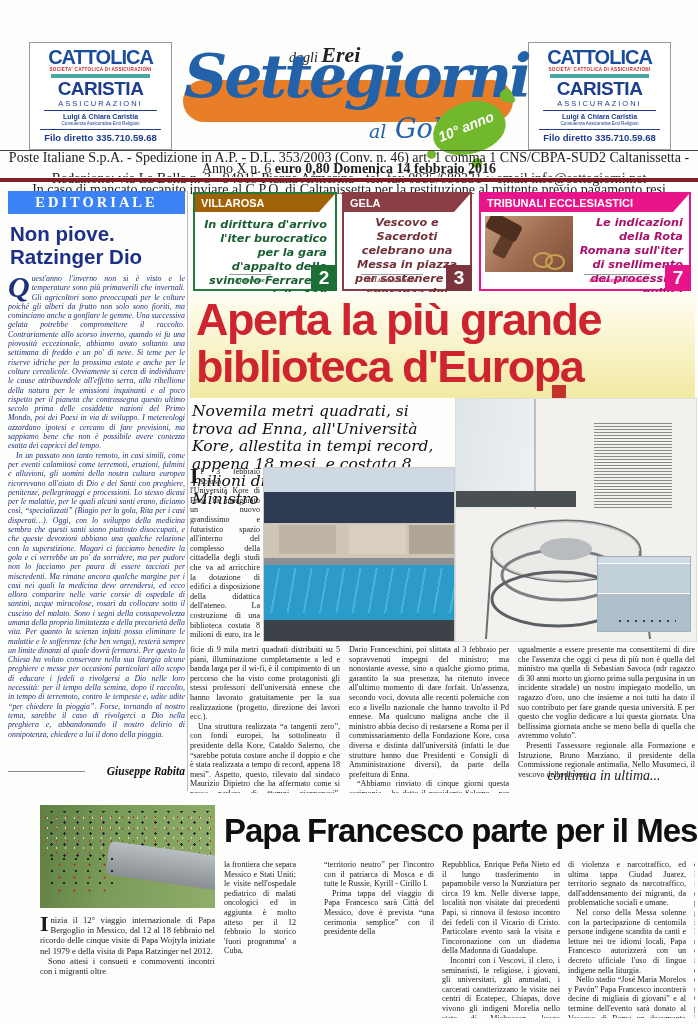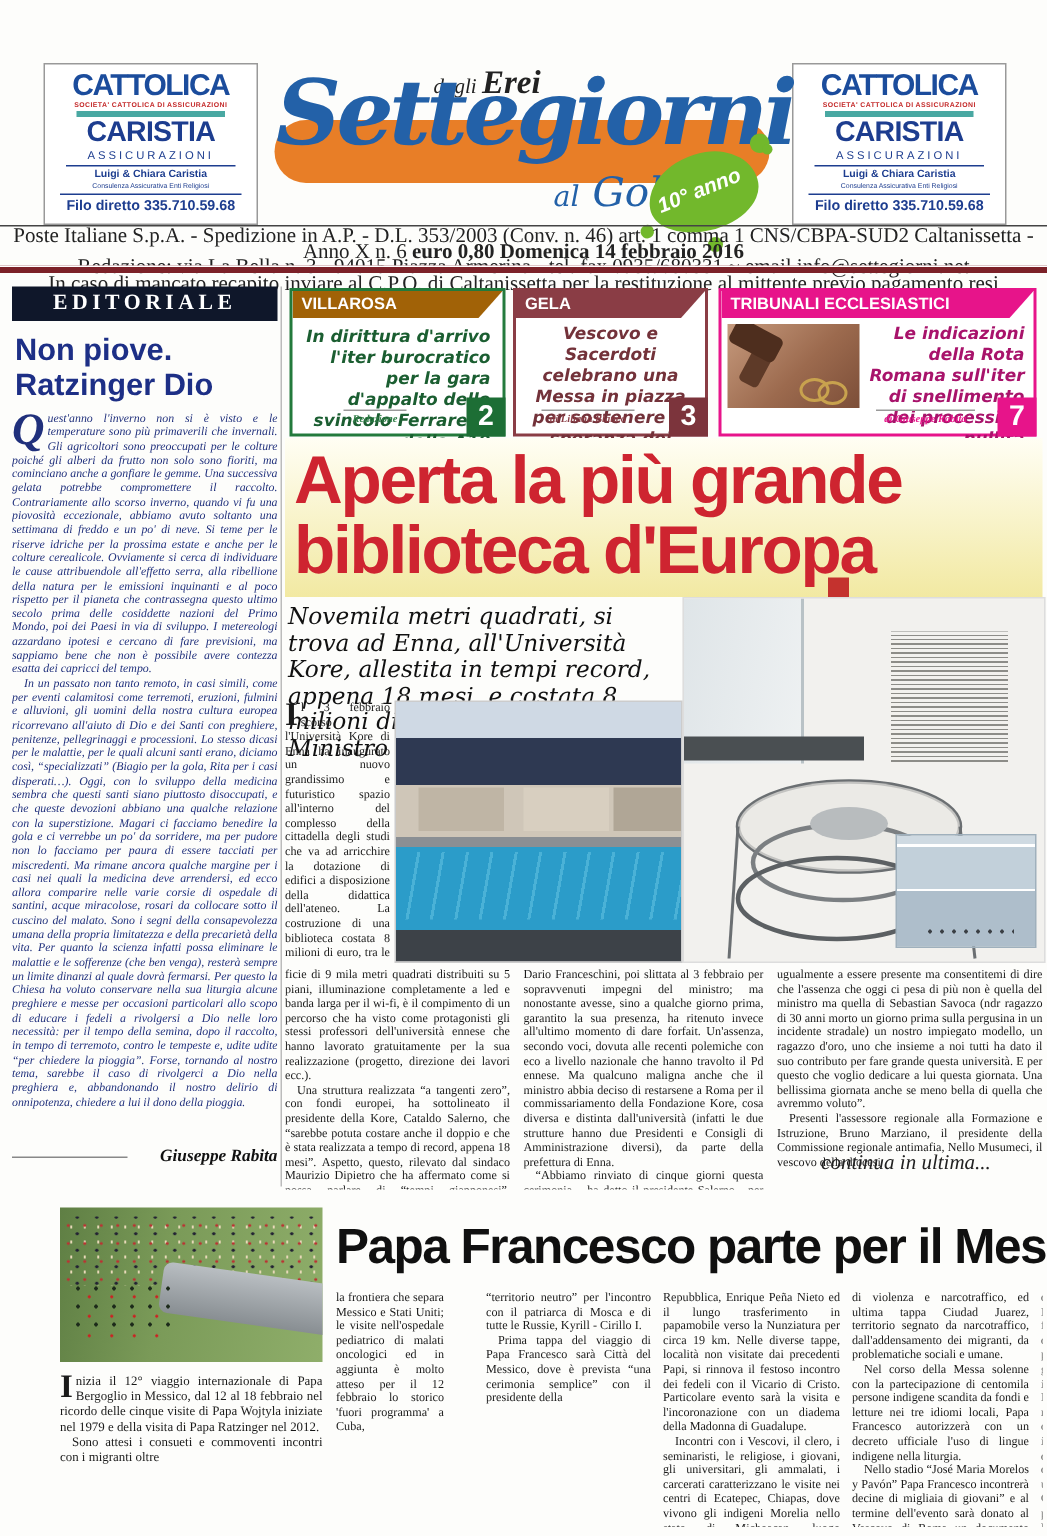--- a/index.html
+++ b/index.html
@@ -30,21 +30,21 @@
   .splat:before,.splat:after{content:"";position:absolute;background:#72b82c;border-radius:50%;}
   .splat:before{width:13px;height:13px;right:-12px;top:-6px;}
   .splat:after{width:9px;height:9px;left:-9px;bottom:2px;}
   .splat span{position:absolute;left:5px;top:16px;color:#fff;font-family:"Liberation Sans",sans-serif;
               font-weight:bold;font-style:italic;font-size:14px;white-space:nowrap;}
   .splat-dot{background:#72b82c;border-radius:50%;}
   .mailing{width:100%;text-align:center;font-size:14px;line-height:10.5px;color:#222;
            border-top:1px solid #444;padding-top:2px;}
   .redrule{left:0;width:698px;height:4px;background:#7c2128;border-top:1px solid #fff;}
   
-  .edit-bar{background:#0f172a;color:#fff;text-align:center;font-weight:bold;font-size:14.5px;
+  .edit-bar{background:#3b82f6;color:#fff;text-align:center;font-weight:bold;font-size:14.5px;
             letter-spacing:3px;padding:3px 0;font-family:"Liberation Serif",serif;}
   .edit-title{color:#1d2f86;font-family:"Liberation Sans",sans-serif;font-size:20.5px;line-height:23px;
               white-space:pre-line;font-weight:600;}
   .edit-body{color:#20307c;font-style:italic;font-size:7.9px;line-height:9.3px;}
   .edit-body p{margin:0 0 0 0;text-indent:8px;}
   .edit-body p.first{text-indent:0;}
   .dropQ::first-letter{float:left;font-size:30px;line-height:24px;padding:1px 2px 0 0;font-weight:bold;}
   .sig{font-weight:bold;font-style:italic;font-size:11.5px;text-align:right;color:#111;}
   .sigline{border-top:1px solid #888;}
   .vdiv{width:1px;background:#bbb;}
@@ -240,21 +240,21 @@
     <div class="body just" style="width:110px;overflow:hidden;margin-left:20px;">
       <p class="first">“territorio neutro” per l'incontro con il patriarca di Mosca e di tutte le Russie, Kyrill - Cirillo I.</p>
       <p>Prima tappa del viaggio di Papa Francesco sarà Città del Messico, dove è prevista “una cerimonia semplice” con il presidente della</p>
     </div>
     <div class="body just" style="width:118px;overflow:hidden;">
       <p class="first">Repubblica, Enrique Peña Nieto ed il lungo trasferimento in papamobile verso la Nunziatura per circa 19 km. Nelle diverse tappe, località non visitate dai precedenti Papi, si rinnova il festoso incontro dei fedeli con il Vicario di Cristo. Particolare evento sarà la visita e l'incoronazione con un diadema della Madonna di Guadalupe.</p>
       <p>Incontri con i Vescovi, il clero, i seminaristi, le religiose, i giovani, gli universitari, gli ammalati, i carcerati caratterizzano le visite nei centri di Ecatepec, Chiapas, dove vivono gli indigeni Morelia nello stato di Michoacan, luogo tristemente famoso per i suoi problemi</p>
     </div>
     <div class="body just" style="width:118px;overflow:hidden;">
       <p class="first">di violenza e narcotraffico, ed ultima tappa Ciudad Juarez, territorio segnato da narcotraffico, dall'addensamento dei migranti, da problematiche sociali e umane.</p>
-      <p>Nel corso della Messa solenne con la partecipazione di centomila persone indigene scandita da fondi e letture nei tre idiomi locali, Papa Francesco autorizzerà con un decreto ufficiale l'uso di lingue indigene nella liturgia.</p>
+      <p>Nel corso della Messa solenne con la partecipazione di centomila persone indigene scandita da canti e letture nei tre idiomi locali, Papa Francesco autorizzerà con un decreto ufficiale l'uso di lingue indigene nella liturgia.</p>
       <p>Nello stadio “José Maria Morelos y Pavón” Papa Francesco incontrerà decine di migliaia di giovani” e al termine dell'evento sarà donato al Vescovo di Roma un documento sull'evangelizzazione dei giovani</p>
     </div>
     <div class="body just" style="flex:1;overflow:hidden;">
       <p class="first">del Messico, frutto della pastorale giovanile; il Papa ricambierà con il dono di una Croce per la missione.</p>
       <p>Il fotogramma più suggestivo sarà il saluto del Papa a circa 50mila persone dietro la barriera che separa i due stati, che parteciperanno alla Messa ricevendo anche la comunione. “In fin dei conti si tratta di una rete non di una muraglia cinese”, ha detto padre Lombardi. Alla celebrazione saranno presenti anche diversi gruppi vittime di violenza, tra cui i familiari dei 43 studenti scomparsi un anno e mezzo fa e quasi sicuramente uccisi.</p>
 
     </div>
   </div>
 
 </div>

